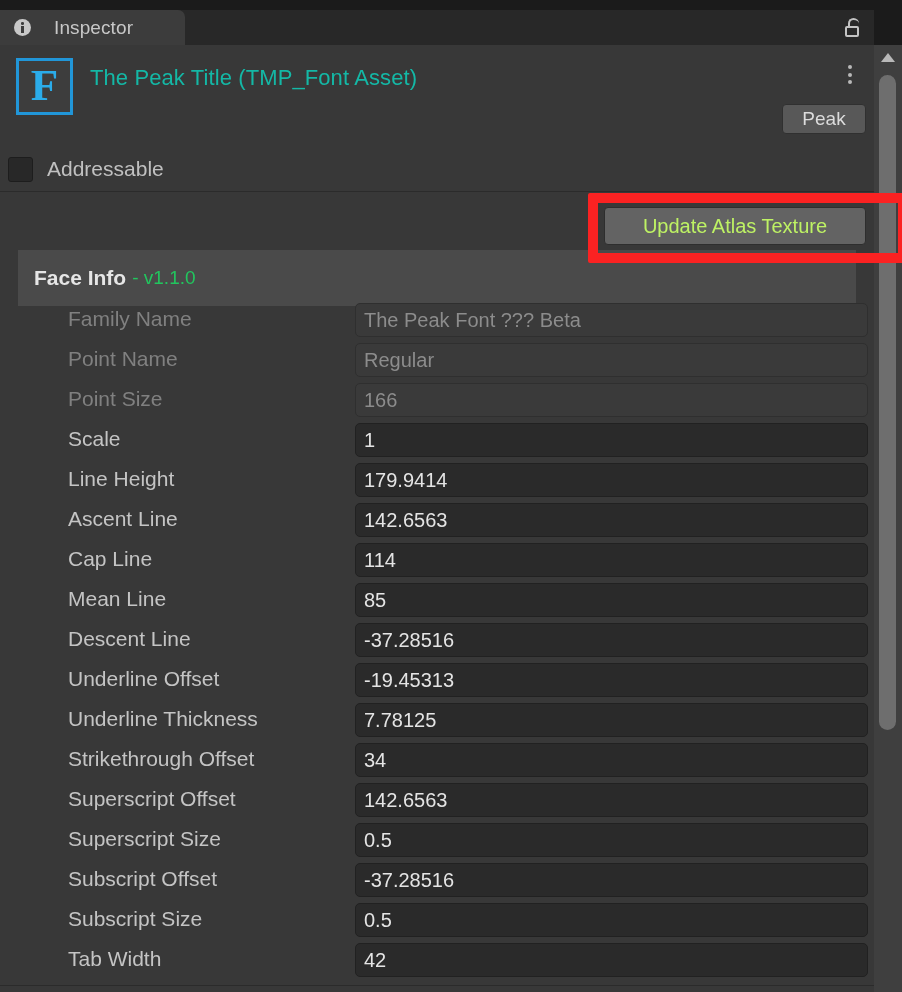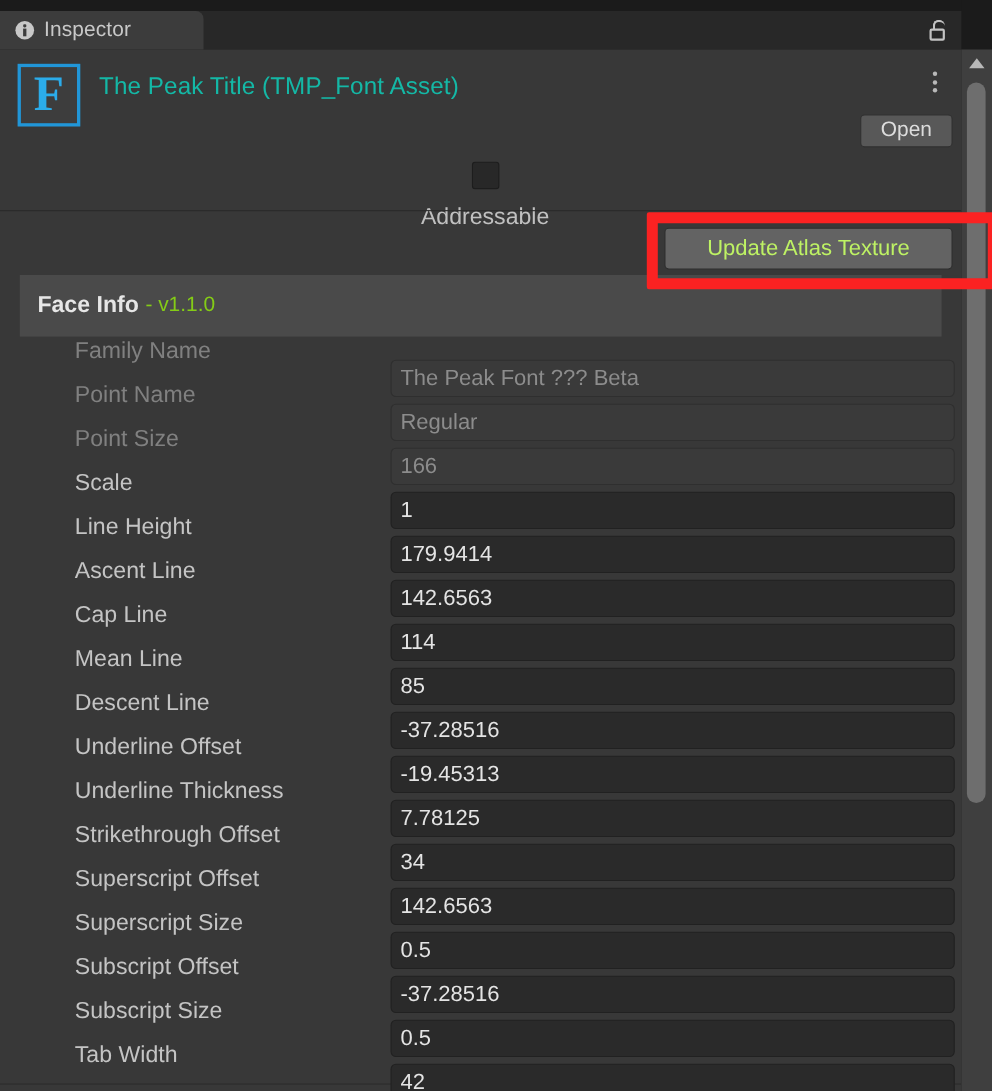--- a/index.html
+++ b/index.html
@@ -36,21 +36,21 @@
   }
   .tab-active {
     position: absolute;
     left: 0; top: 10px;
     width: 185px; height: 35px;
     background: #3c3c3c;
     border-radius: 0 7px 0 0;
     display: flex;
     align-items: center;
     padding-left: 14px;
-    gap: 9px;
+    gap: 23px;
   }
   .tab-label {
     color: #c8c8c8;
     font-size: 19px;
     letter-spacing: .1px;
   }
   .info-icon {
     width: 17px; height: 17px;
     border-radius: 50%;
     background: #c8c8c8;
@@ -179,21 +179,20 @@
 
   
   .addressable-row {
     position: absolute;
     left: 0; top: 102px;
     width: 874px; height: 44px;
     display: flex;
     align-items: center;
     padding-left: 8px;
     gap: 14px;
-    flex-direction: column;
   }
   .checkbox {
     width: 25px; height: 25px;
     background: #282828;
     border: 1px solid #1d1d1d;
     border-radius: 3px;
     cursor: pointer;
     flex: 0 0 auto;
   }
   .addressable-label {
@@ -227,21 +226,21 @@
     align-items: center;
     padding-left: 16px;
     cursor: pointer;
   }
   .section-title-bold {
     color: #e6e6e6;
     font-size: 21px;
     font-weight: bold;
   }
   .section-title-ver {
-    color: #84cc16;
+    color: #22c55e;
     font-size: 19px;
     margin-left: 6px;
   }
 
   
   .highlight-box {
     position: absolute;
     left: 588px; top: 193px;
     width: 320px; height: 70px;
     border: 10px solid #fb2222;
@@ -300,21 +299,20 @@
     border-radius: 5px;
     display: flex;
     align-items: center;
     padding-left: 8px;
     color: #e4e4e4;
     font-size: 20px;
     font-family: "Liberation Sans", sans-serif;
     cursor: text;
     overflow: hidden;
     white-space: nowrap;
-    margin-top: 24px;
   }
   .prop-row.disabled .prop-field {
     background: #3a3a3a;
     border-color: #2f2f2f;
     color: #8c8c8c;
   }
 
   
   .scroll-track {
     position: absolute;
@@ -378,21 +376,21 @@
     <div class="asset-header">
       <div class="asset-icon">
         <span>F</span>
       </div>
       <div class="asset-title">The Peak Title (TMP_Font Asset)</div>
       <span class="kebab asset-kebab">
         <i></i>
           <i></i>
           <i></i>
       </span>
-      <div class="open-button">Open</div>
+      <div class="open-button">Peak</div>
     </div>
 
     <div class="addressable-row">
       <div class="checkbox"></div>
       <div class="addressable-label">Addressable</div>
     </div>
 
     <div class="hrule top"></div>
     <div class="hrule bottom"></div>
 

